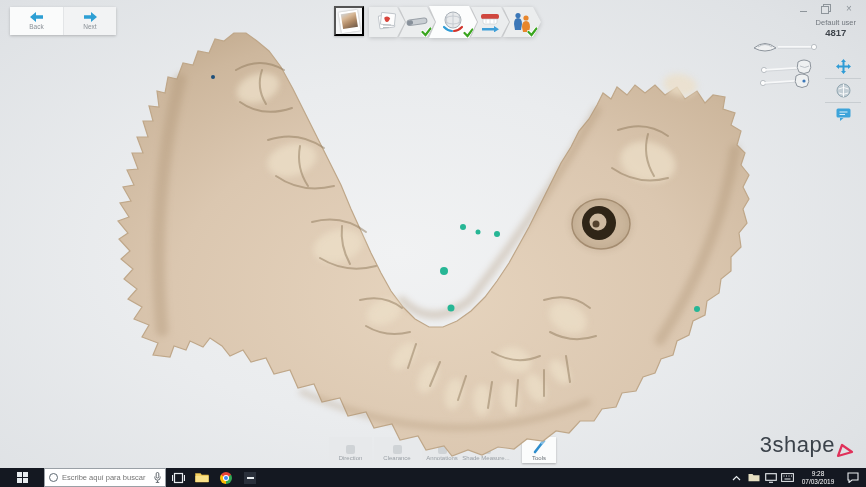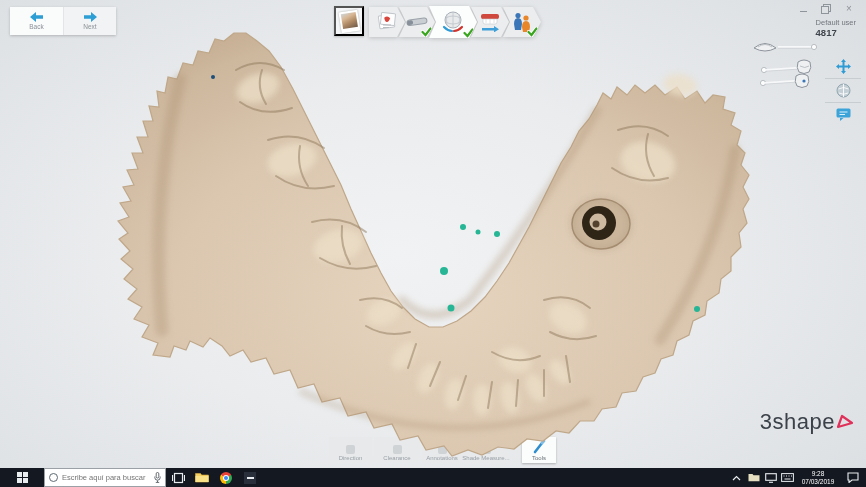--- a/index.html
+++ b/index.html
@@ -45,21 +45,21 @@
     gap:13px; align-items:center; }
   .wc { width:10px; height:10px; position:relative; color:#8e959b; cursor:pointer;
     display:flex; align-items:center; justify-content:center; }
   .wc-min::after { content:""; width:7px; height:1.5px; background:#8e959b; margin-top:5px; }
   .wc-max::before { content:""; position:absolute; right:0; top:0; width:6px; height:6px;
     border:1px solid #8e959b; background:transparent; }
   .wc-max::after { content:""; position:absolute; left:0; bottom:0; width:6px; height:6px;
     border:1px solid #8e959b; background:#dfe2e5; }
   .wc-close { font-size:10px; line-height:10px; }
 
-  .user-box { position:absolute; right:10px; top:18px; z-index:5; text-align:left; }
+  .user-box { position:absolute; right:10px; top:18px; z-index:5; text-align:center; }
   .user-name { font-size:7.5px; color:#71777e; }
   .user-id { font-size:9.5px; color:#3f454c; font-weight:bold; }
 
   
   .right-panel { position:absolute; right:0; top:38px; z-index:5; width:118px; height:100px; }
   .tool-col { position:absolute; right:4px; top:55px; z-index:5; width:38px; }
   .tool-btn { width:38px; height:23px; display:flex; align-items:center;
     justify-content:center; cursor:pointer; }
   .tool-div { width:36px; height:1px; background:#c8cdd1; margin:0 auto; }
 
@@ -70,22 +70,22 @@
     align-items:center; justify-content:flex-end; padding-bottom:2px; gap:1px; }
   .tb-btn .ic { width:9px; height:9px; border-radius:2px; background:#cfd3d6; }
   .tb-btn .lbl { font-size:6px; color:#9aa0a6; white-space:nowrap; }
   .tb-btn.disabled { cursor:default; }
   .tools-btn { height:26px; width:34px; margin-left:12px; background:#fbfcfc;
     box-shadow:0 1px 2px rgba(0,0,0,.25); border:0; cursor:pointer; display:flex;
     flex-direction:column; align-items:center; justify-content:flex-end;
     padding-bottom:2px; gap:1px; }
   .tools-btn .lbl { font-size:6px; color:#6b7177; }
 
-  .logo { position:absolute; right:12px; top:409px; z-index:2; display:flex;
-    align-items:center; }
+  .logo { position:absolute; right:12px; top:432px; z-index:2; display:flex;
+    align-items:flex-end; }
   .logo-text { font-size:22px; color:#3b424a; letter-spacing:0.5px; line-height:26px; }
   .logo-mark { margin-left:1px; margin-top:-2px; }
 
   
   .taskbar { position:absolute; left:0; top:468px; width:866px; height:19px;
     background:#141821; z-index:10; display:flex; align-items:stretch; }
   .start-btn { width:44px; display:flex; align-items:center; justify-content:center; cursor:pointer; }
   .win-logo { display:grid; grid-template-columns:5px 5px; grid-template-rows:5px 5px; gap:1px; }
   .win-logo span { background:#e9edf0; }
   .search-box { width:122px; background:#ffffff; display:flex; align-items:center;

